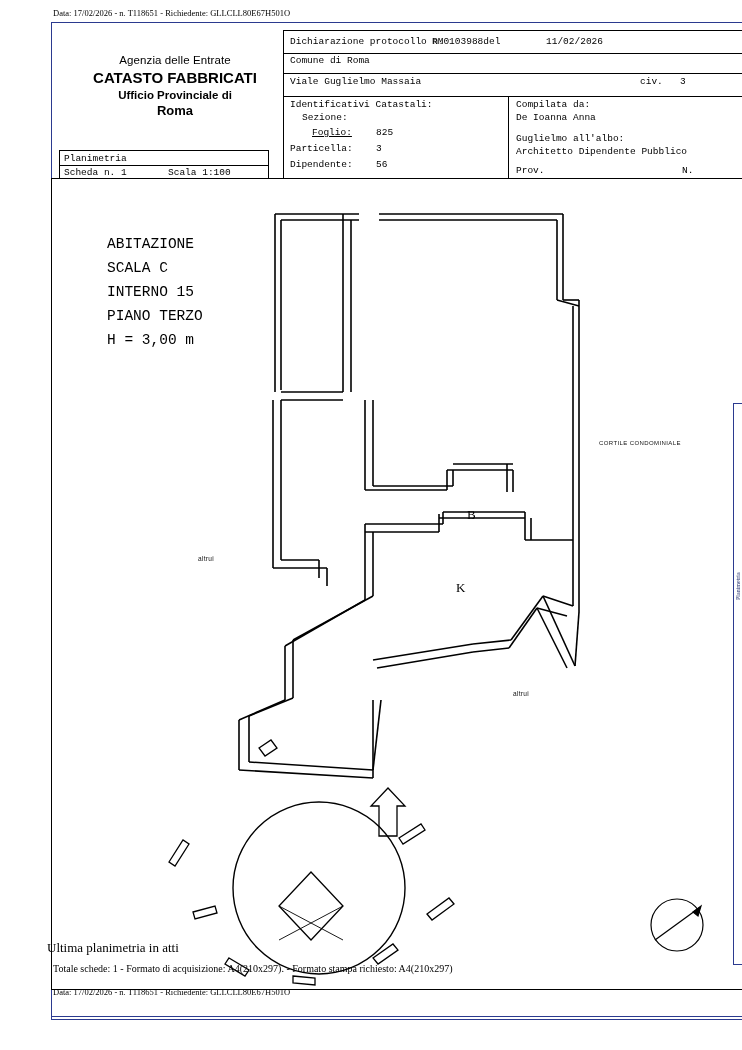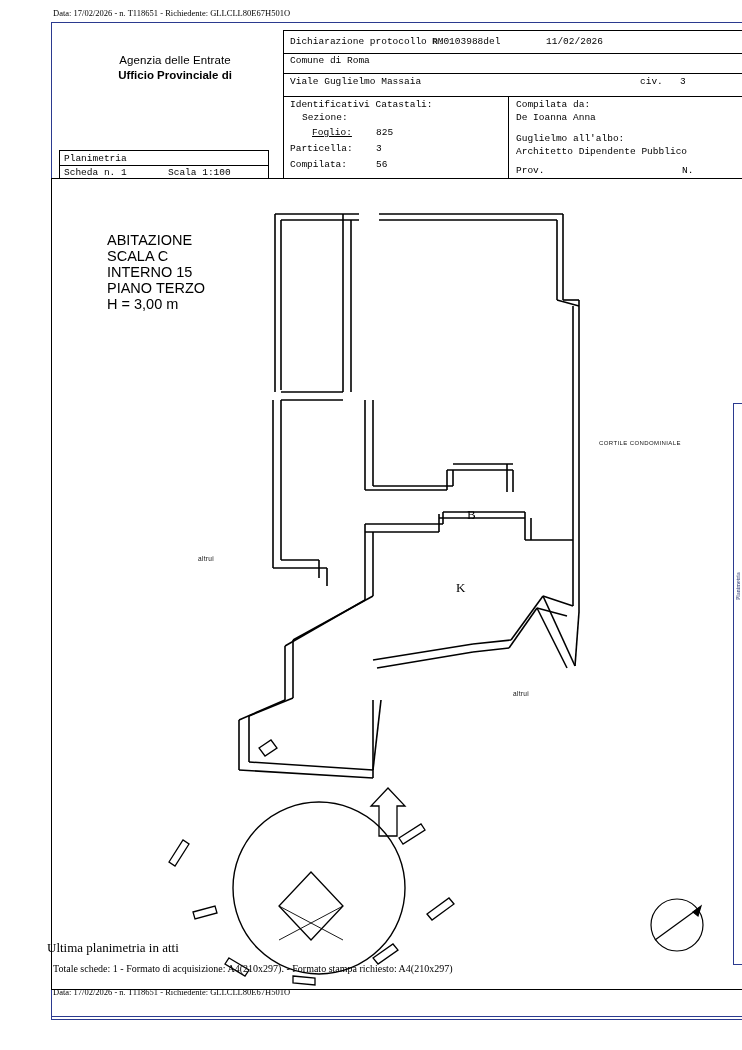--- a/index.html
+++ b/index.html
@@ -119,22 +119,23 @@
   .hdr-right .t12 { left: 232px; top: 115px; }
   .hdr-right .t13 { left: 232px; top: 134px; }
   .hdr-right .t14 { left: 398px; top: 134px; }
 
   
   .abit {
     position: absolute;
     left: 64px;
     top: 232px;
     font-size: 14.5px;
-    line-height: 16px;
+    line-height: 24px;
     white-space: pre-line;
+    font-family: Liberation Mono, monospace;
   }
   .room-letter {
     position: absolute;
     font-size: 13px;
     font-family: "Liberation Serif", serif;
   }
   .lbl-B { left: 424px; top: 507px; }
   .lbl-K { left: 413px; top: 580px; }
   .tiny-label {
     position: absolute;
@@ -217,21 +218,23 @@
 <body>
 
 <div class="page">
 
   <div class="top-meta">Data: 17/02/2026 - n. T118651 - Richiedente: GLLCLL80E67H501O</div>
 
   <div class="outer-frame"></div>
 
   <div class="hdr-left">
     <div class="l1">Agenzia delle Entrate</div>
+    <div class="l2">CATASTO FABBRICATI</div>
     <div class="l3">Ufficio Provinciale di</div>
+    <div class="l4">Roma</div>
   </div>
 
   <div class="plan-label-box">
     <div class="row1">Planimetria</div>
     <div class="divider"></div>
     <div class="row2a">Scheda n. 1</div>
     <div class="row2b">Scala 1:100</div>
   </div>
 
   <div class="hdr-right">
@@ -250,21 +253,21 @@
     <div class="cell t3">Viale Guglielmo Massaia</div>
     <div class="cell" style="left:356px; top:45px;">civ.</div>
     <div class="cell" style="left:396px; top:45px;">3</div>
 
     <div class="cell t4">Identificativi Catastali:</div>
     <div class="cell t5">Sezione:</div>
     <div class="cell t6">Foglio:</div>
     <div class="cell" style="left:92px; top:96px;">825</div>
     <div class="cell t7">Particella:</div>
     <div class="cell" style="left:92px; top:112px;">3</div>
-    <div class="cell t8">Compilata:</div>
+    <div class="cell t8">Dipendente:</div>
     <div class="cell" style="left:92px; top:128px;">56</div>
 
     <div class="cell t9">Compilata da:</div>
     <div class="cell t10">De Ioanna Anna</div>
     <div class="cell t11">Guglielmo all'albo:</div>
     <div class="cell t12">Architetto Dipendente Pubblico</div>
     <div class="cell t13">Prov.</div>
     <div class="cell t14">N.</div>
   </div>
 

